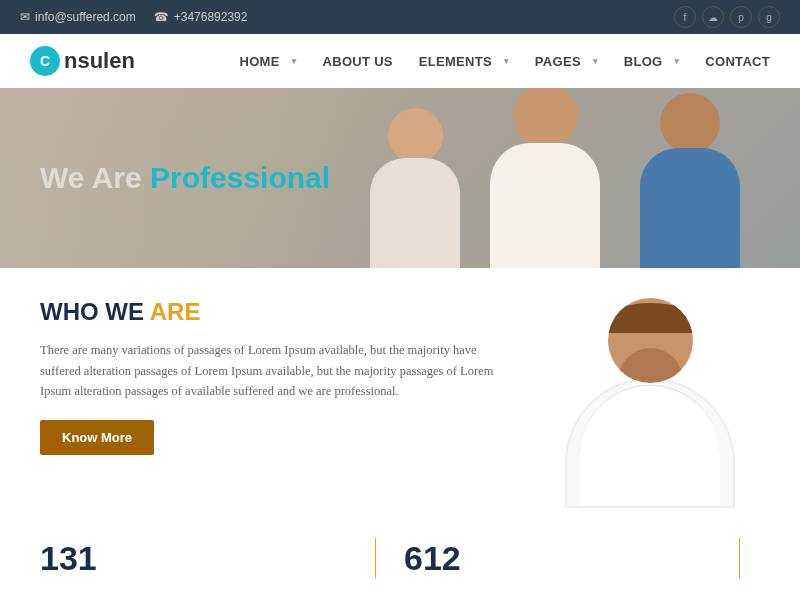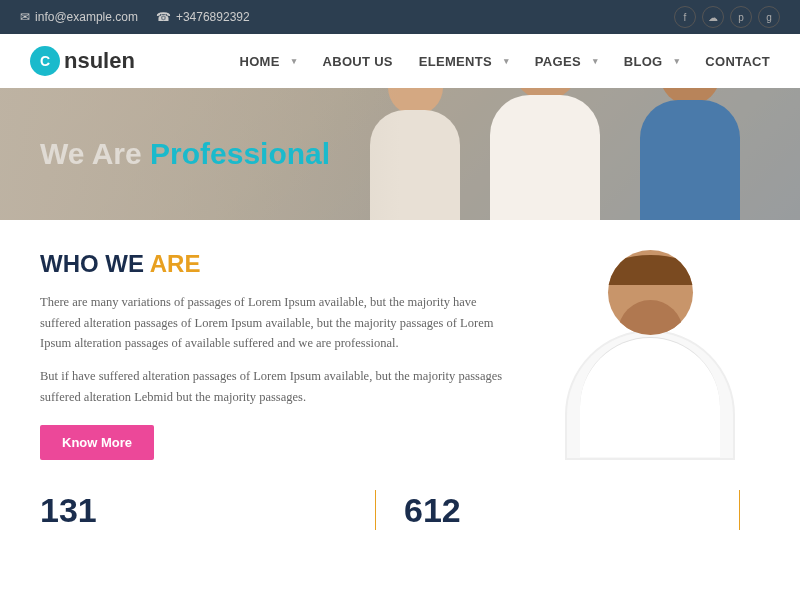--- a/index.html
+++ b/index.html
@@ -39,42 +39,42 @@
       display: flex; align-items: center; justify-content: center;
       color: #fff; font-size: 14px; font-weight: bold; margin-right: 2px;
     }
     nav { display: flex; align-items: center; gap: 26px; }
     .nav-item { font-size: 13px; color: #444; cursor: pointer; display: flex; align-items: center; gap: 12px; text-transform: uppercase; font-weight: 600; letter-spacing: 0.3px; }
     .nav-arrow { font-size: 9px; color: #999; }
 
     
     .hero {
       position: relative;
-      height: 132px;
+      height: 180px;
       background: linear-gradient(rgba(180,170,160,0.55), rgba(180,170,160,0.55)),
                   linear-gradient(135deg, #c8b89a 0%, #a0a0a0 50%, #7a8fa0 100%);
       display: flex;
       align-items: center;
       padding: 0 40px;
       overflow: hidden;
     }
     .hero-title { position: relative; z-index: 2; }
     .hero-title span:first-child { font-size: 30px; font-weight: 600; color: #e0dbd4; }
     .hero-title span.highlight { font-size: 30px; font-weight: 700; color: #1abacc; }
 
     
     .main { padding: 30px 40px 20px 40px; display: flex; gap: 37px; }
     .content-left { flex: 1; }
     .content-right { width: 220px; display: flex; align-items: flex-start; justify-content: center; }
 
     .who-title { font-size: 24px; font-weight: 800; color: #1a2d4d; margin-bottom: 14px; }
     .who-title span.yellow { color: #e8a020; }
     .who-desc { font-size: 12.5px; color: #666; line-height: 1.65; margin-bottom: 12px; font-family: Liberation Serif, serif; }
     .know-more-btn {
-      background: #ec4899; color: #fff; border: none; padding: 10px 22px;
+      background: #a16207; color: #fff; border: none; padding: 10px 22px;
       font-size: 13px; font-weight: 600; cursor: pointer; border-radius: 2px; margin-top: 6px;
     }
 
     
     .stats-bar {
       padding: 10px 40px 0 40px;
       display: flex; align-items: center; gap: 8px;
     }
     .stat-item { display: flex; flex-direction: column; align-items: flex-start; flex: 1; }
     .stat-number { font-size: 34px; font-weight: 800; color: #1a2d4d; }
@@ -90,21 +90,21 @@
       background: rgba(170, 160, 145, 0.45);
     }
   </style>
 </head>
 <body>
 
 <div class="top-bar">
   <div class="top-bar-left">
     <div class="top-bar-item">
       <span>✉</span>
-      <span>info@example.com</span>
+      <span>info@suffered.com</span>
     </div>
     <div class="top-bar-item">
       <span>☎</span>
       <span>+3476892392</span>
     </div>
   </div>
   <div class="top-bar-right">
     <div class="social-icon">f</div>
     <div class="social-icon">☁</div>
     <div class="social-icon">p</div>
@@ -173,21 +173,20 @@
     <span>We Are </span><span class="highlight">Professional</span>
   </div>
 </div>
 
 <div class="main">
   <div class="content-left">
     <h2 class="who-title">
       <span>WHO WE </span><span class="yellow">ARE</span>
     </h2>
     <p class="who-desc">There are many variations of passages of Lorem Ipsum available, but the majority have suffered alteration passages of Lorem Ipsum available, but the majority passages of Lorem Ipsum alteration passages of available suffered and we are professional.</p>
-    <p class="who-desc">But if have suffered alteration passages of Lorem Ipsum available, but the majority passages suffered alteration Lebmid but the majority passages.</p>
     <button class="know-more-btn">Know More</button>
   </div>
   <div class="content-right">
 
     <div style="position:relative;width:190px;height:210px;">
       <div style="width:85px;height:85px;background:#c8956a;border-radius:50%;margin:0 auto 0;">
 
         <div style="width:85px;height:85px;border-radius:50%;overflow:hidden;position:relative;">
           <div style="position:absolute;bottom:0;left:10px;right:10px;height:35px;background:#b07850;border-radius:40px 40px 0 0;"></div>
           <div style="position:absolute;top:20px;left:20px;width:12px;height:8px;background:#5a3520;border-radius:50%;"></div>

